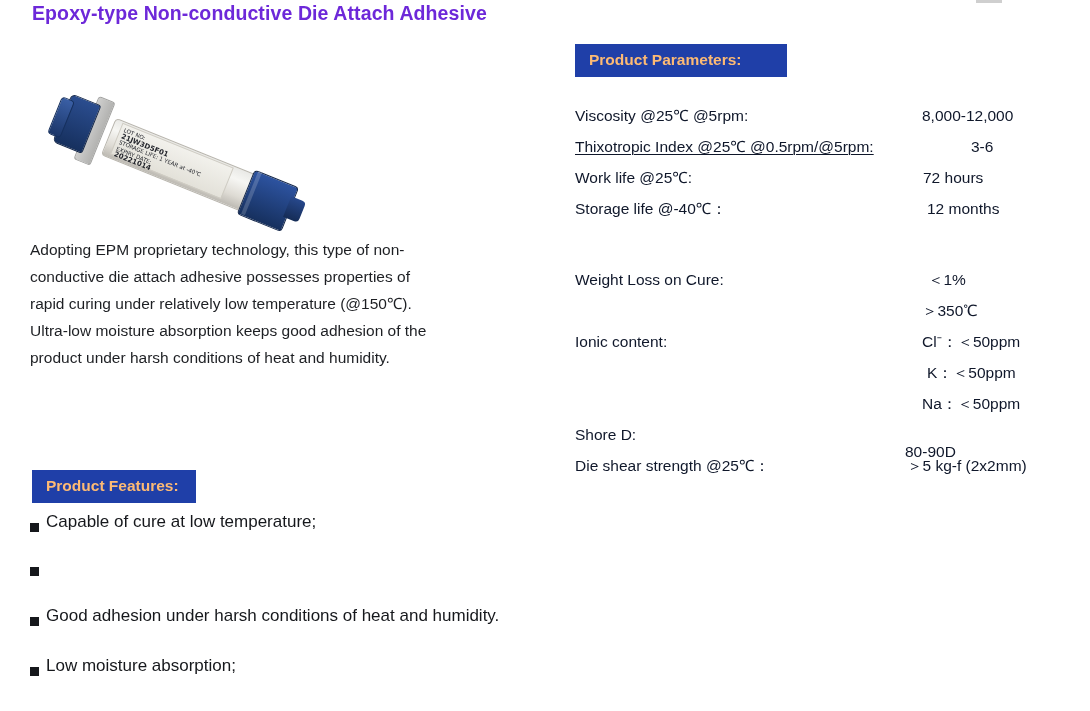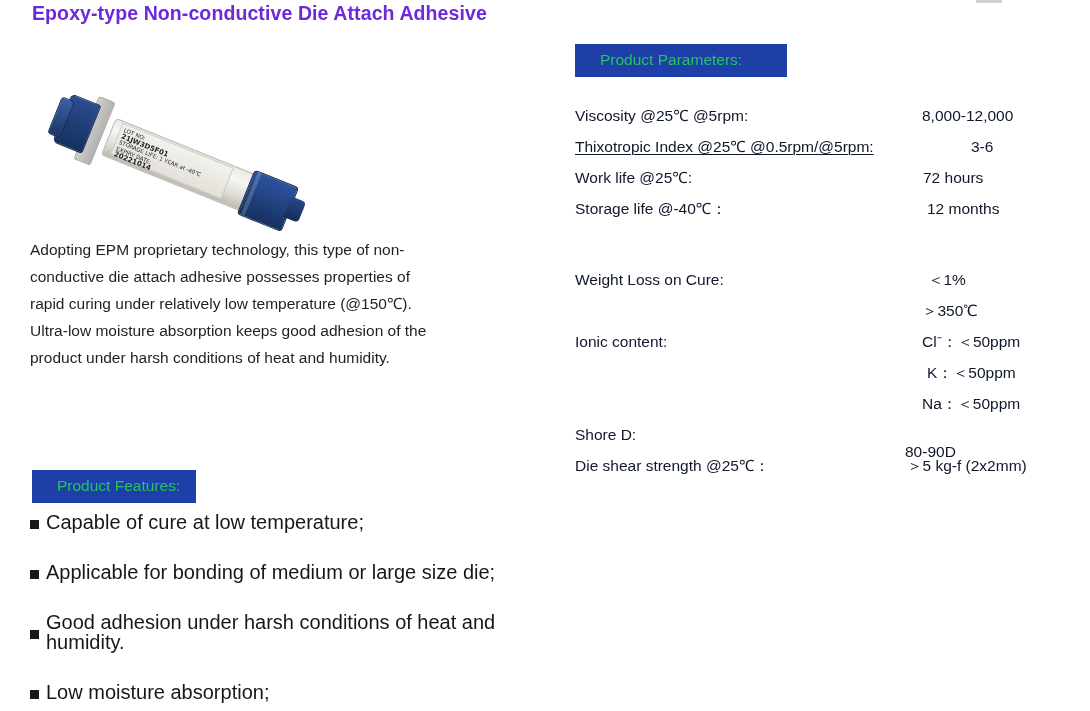--- a/index.html
+++ b/index.html
@@ -153,24 +153,24 @@
     top: 236px;
     width: 400px;
     font-size: 15.5px;
     line-height: 27px;
     color: #1d1f23;
   }
 
   .section-chip {
     position: absolute;
     background: #1f3fa8;
-    color: #22c55e;
-    font-weight: normal;
+    color: #fdba74;
+    font-weight: bold;
     font-size: 15.5px;
-    padding: 7px 14px 8px 25px;
+    padding: 7px 14px 8px 14px;
     box-sizing: border-box;
   }
   .chip-features {
     left: 32px;
     top: 470px;
     width: 164px;
   }
   .chip-params {
     left: 575px;
     top: 44px;
@@ -178,23 +178,23 @@
   }
 
   .features {
     position: absolute;
     left: 30px;
     top: 512px;
     width: 520px;
   }
   .feature-row {
     display: flex;
-    align-items: center;
+    align-items: flex-end;
     margin-bottom: 30px;
-    font-size: 20px;
+    font-size: 17px;
     line-height: 20px;
     color: #16181c;
   }
   .feature-row .bullet {
     width: 9px;
     height: 9px;
     background: #16181c;
     margin: 5px 7px 0 0;
     flex: 0 0 auto;
   }
@@ -268,21 +268,20 @@
 
   <div class="section-chip chip-features">Product Features:</div>
 
   <div class="features">
     <div class="feature-row">
       <span class="bullet"></span>
       <span>Capable of cure at low temperature;</span>
     </div>
     <div class="feature-row">
       <span class="bullet"></span>
-      <span>Applicable for bonding of medium or large size die;</span>
     </div>
     <div class="feature-row">
       <span class="bullet"></span>
       <span>Good adhesion under harsh conditions of heat and humidity.</span>
     </div>
     <div class="feature-row">
       <span class="bullet"></span>
       <span>Low moisture absorption;</span>
     </div>
   </div>

